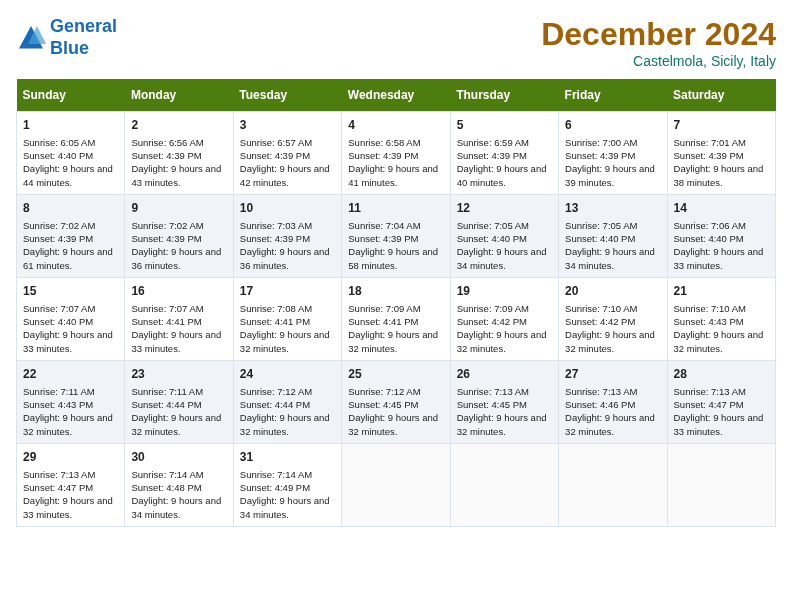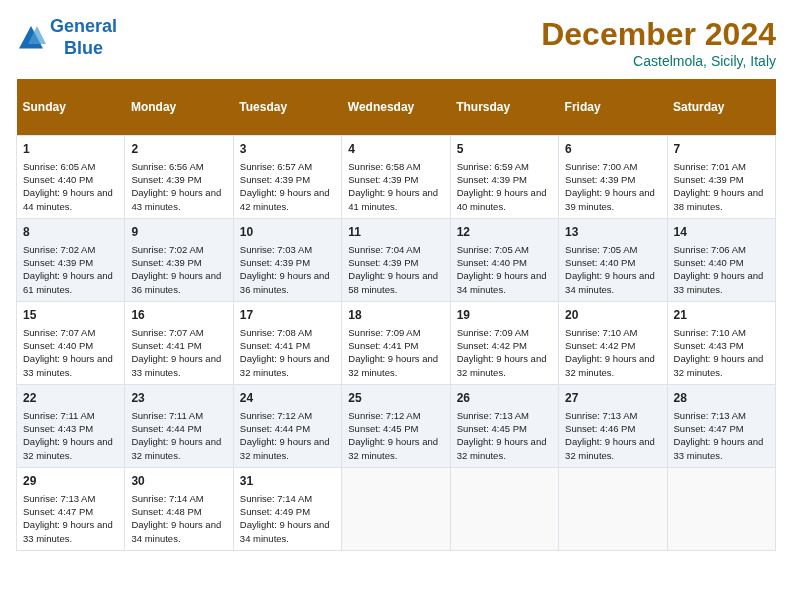--- a/index.html
+++ b/index.html
@@ -18,21 +18,20 @@
     }
     .header {
       display: flex;
       justify-content: space-between;
       align-items: flex-start;
       margin-bottom: 10px;
     }
     .logo {
       display: flex;
       align-items: center;
-      text-align: center;
     }
     .logo-text {
       font-size: 18px;
       font-weight: bold;
       color: #333;
       line-height: 1.2;
     }
     .logo-text span {
       color: #1a6bb5;
     }
@@ -52,23 +51,23 @@
     .location {
       font-size: 14px;
       color: #0f766e;
     }
     table {
       width: 100%;
       border-collapse: collapse;
       font-size: 10px;
     }
     thead tr th {
-      background-color: #a16207;
+      background-color: #4d7c0f;
       color: #fff;
-      padding: 21px 6px;
+      padding: 9px 6px;
       text-align: left;
       font-size: 12px;
       font-weight: bold;
     }
     tbody tr {
       vertical-align: top;
     }
     tbody tr:nth-child(odd) {
       background-color: #fff;
     }

